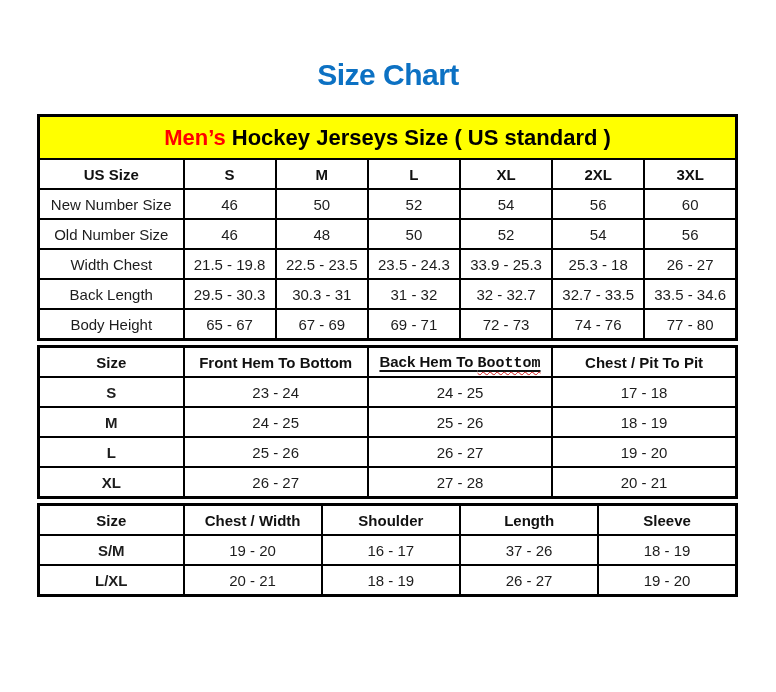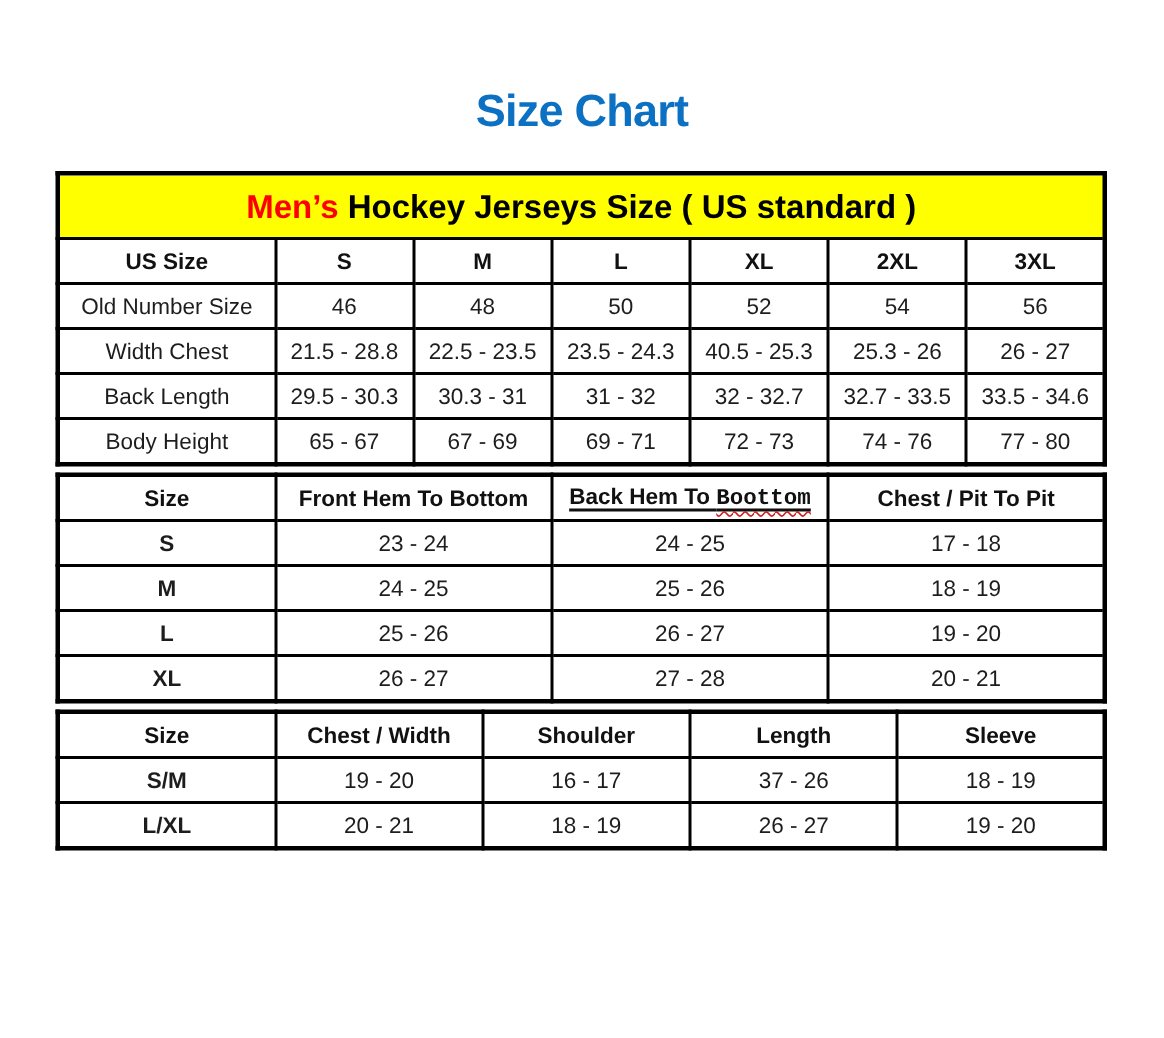--- a/index.html
+++ b/index.html
@@ -95,35 +95,44 @@
           <tr>
             <th>US Size</th>
             <th>S</th>
             <th>M</th>
             <th>L</th>
             <th>XL</th>
             <th>2XL</th>
             <th>3XL</th>
           </tr>
           <tr>
+            <td class="row-label">New Number Size</td>
+            <td class="cell">46</td>
+            <td class="cell">50</td>
+            <td class="cell">52</td>
+            <td class="cell">54</td>
+            <td class="cell">56</td>
+            <td class="cell">60</td>
+          </tr>
+          <tr>
             <td class="row-label">Old Number Size</td>
             <td class="cell">46</td>
             <td class="cell">48</td>
             <td class="cell">50</td>
             <td class="cell">52</td>
             <td class="cell">54</td>
             <td class="cell">56</td>
           </tr>
           <tr>
             <td class="row-label">Width Chest</td>
-            <td class="cell">21.5 - 28.8</td>
+            <td class="cell">21.5 - 19.8</td>
             <td class="cell">22.5 - 23.5</td>
             <td class="cell">23.5 - 24.3</td>
-            <td class="cell">40.5 - 25.3</td>
-            <td class="cell">25.3 - 26</td>
+            <td class="cell">33.9 - 25.3</td>
+            <td class="cell">25.3 - 18</td>
             <td class="cell">26 - 27</td>
           </tr>
           <tr>
             <td class="row-label">Back Length</td>
             <td class="cell">29.5 - 30.3</td>
             <td class="cell">30.3 - 31</td>
             <td class="cell">31 - 32</td>
             <td class="cell">32 - 32.7</td>
             <td class="cell">32.7 - 33.5</td>
             <td class="cell">33.5 - 34.6</td>

